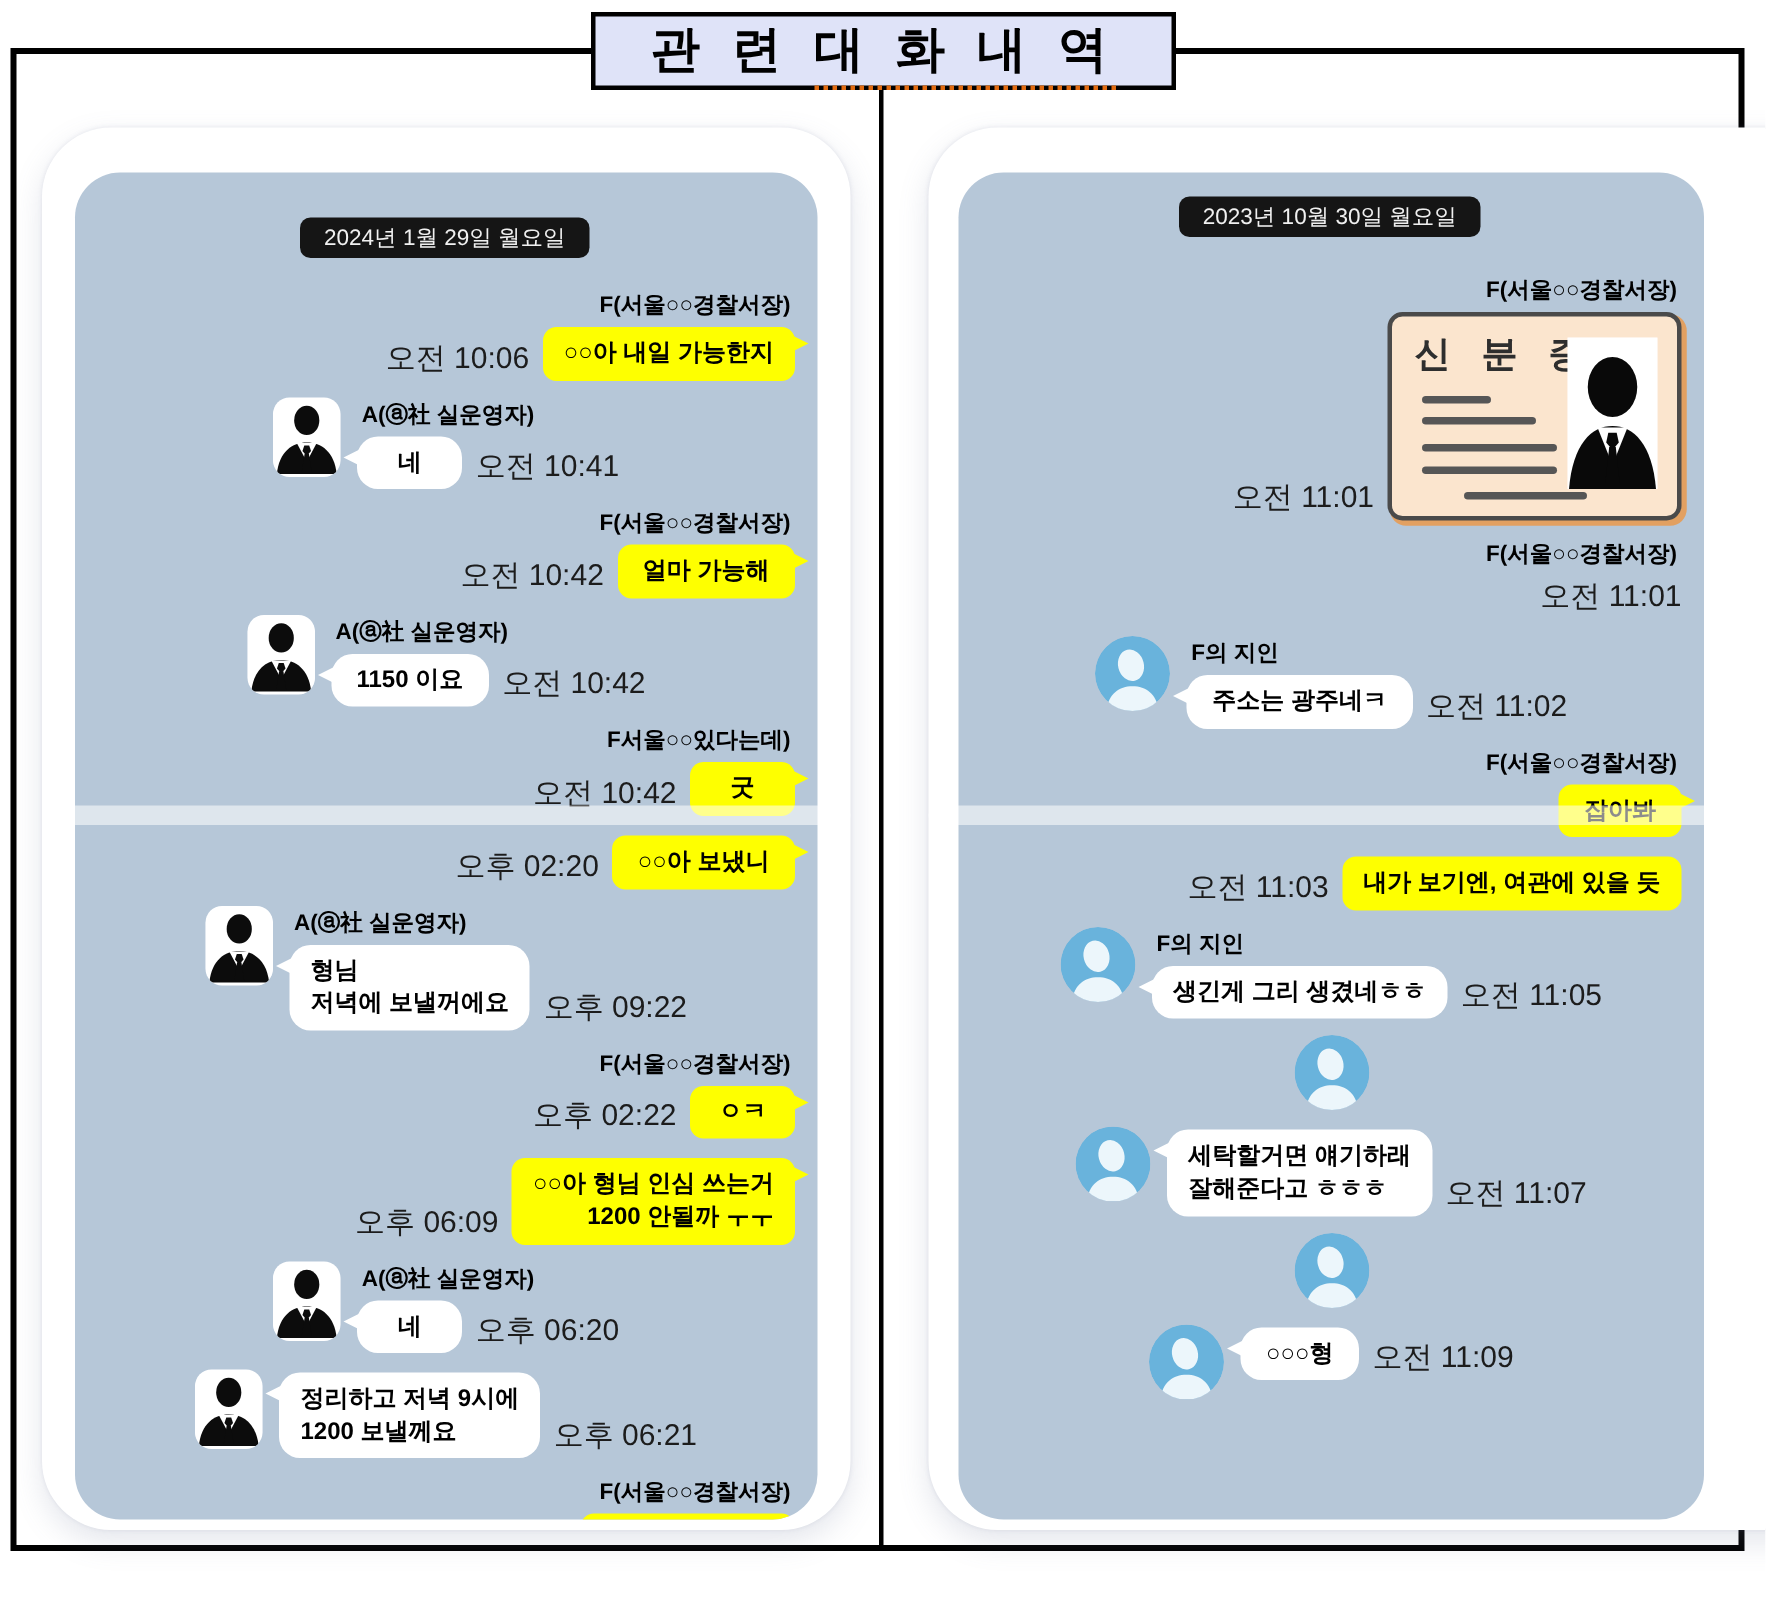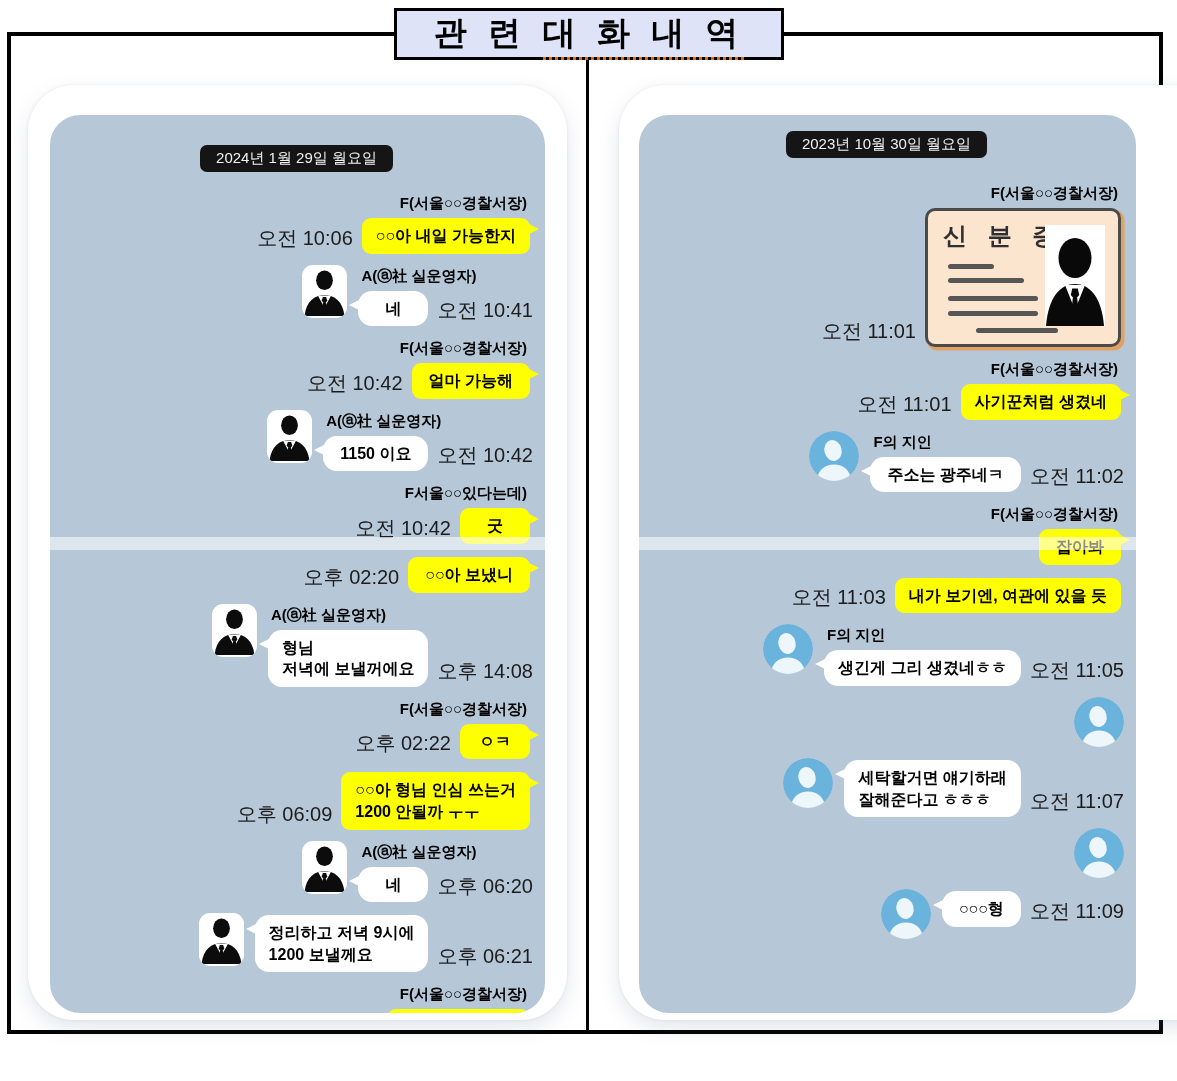--- a/index.html
+++ b/index.html
@@ -28,32 +28,32 @@
   
   .panel{position:absolute;top:30px;height:898px;background:var(--panel-bg,#b6c7d8);border-radius:30px;
          box-sizing:border-box;display:flex;flex-direction:column;overflow:hidden;}
   .panel-left{left:22px;width:495px;padding:30px 12px 0 10px;}
   .panel-right{left:20px;width:497px;padding:16px 12px 0 10px;}
   .date-chip{align-self:center;background:var(--chip-bg,#151515);color:#f0f0f0;font-size:15px;
              padding:4px 16px;border-radius:7px;margin-bottom:22px;white-space:nowrap;}
   .panel-right .date-chip{margin-bottom:26px;}
   
   .msg-row{display:flex;margin-bottom:13px;align-items:flex-start;}
-  .msg-row.left{justify-content:flex-end;padding-left:2px;gap:11px;}
+  .msg-row.left{justify-content:center;padding-left:2px;gap:11px;}
   .msg-row.right{justify-content:flex-end;padding-right:3px;}
   .msg-row .col{display:flex;flex-direction:column;min-width:0;}
   .msg-row.right .col{align-items:flex-end;}
   .msg-row.left .col{align-items:flex-start;}
   .sender-label{font-size:15px;font-weight:700;margin:0 3px 5px 3px;white-space:nowrap;}
   .bubble-line{display:flex;align-items:flex-end;gap:9px;}
   .time{font-size:20px;color:#1c1c1c;white-space:nowrap;padding-bottom:2px;}
   .bubble{position:relative;font-size:16px;font-weight:700;line-height:1.35;
           padding:7px 14px;white-space:nowrap;}
   .bubble.white{background:#fff;border-radius:14px;}
-  .bubble.yellow{background:var(--bubble-yellow,#feff00);border-radius:9px;}
+  .bubble.yellow{background:var(--bubble-yellow,#feff00);border-radius:9px;text-align:right;}
   .bubble.center{text-align:center;min-width:36px;padding:7px 17px;}
   .bubble.white.tail::before{content:"";position:absolute;left:-9px;top:8px;
     border-style:solid;border-width:6px 12px 6px 0;border-color:transparent #fff transparent transparent;}
   .bubble.yellow.tail::after{content:"";position:absolute;right:-9px;top:5px;
     border-style:solid;border-width:6px 0 6px 12px;border-color:transparent transparent transparent var(--bubble-yellow,#feff00);}
   
   .avatar{flex:0 0 auto;margin-top:-2px;}
   .avatar.suit{width:45px;height:53px;border-radius:11px;overflow:hidden;background:#fff;}
   .avatar.blue{width:50px;height:50px;border-radius:50%;overflow:hidden;}
   .avatar svg{display:block;width:100%;height:100%;}
@@ -165,21 +165,21 @@
               <path d="M2.5 48 C4 33.5 12.5 27.5 22 27.5 C31.5 27.5 40 33.5 41.5 48 Z" fill="#0c0c0c"></path>
               <path d="M15.5 27.8 L22 40 L28.5 27.8 Z" fill="#ffffff"></path>
               <path d="M20.4 29.3 L23.6 29.3 L24.8 33 L22 36.2 L19.2 33 Z" fill="#0c0c0c"></path>
               <path d="M20.6 34.8 L23.4 34.8 L25.2 46.5 L18.8 46.5 Z" fill="#0c0c0c"></path>
             </svg>
           </div>
           <div class="col">
             <div class="sender-label">A(ⓐ社 실운영자)</div>
             <div class="bubble-line">
               <div class="bubble white tail">형님<br>저녁에 보낼꺼에요</div>
-              <span class="time">오후 14:08</span>
+              <span class="time">오후 09:22</span>
             </div>
           </div>
         </div>
         <div class="msg-row right">
           <div class="col">
             <div class="sender-label">F(서울○○경찰서장)</div>
             <div class="bubble-line">
               <span class="time">오후 02:22</span>
               <div class="bubble yellow tail center">ㅇㅋ</div>
             </div>
@@ -268,21 +268,20 @@
                 <div class="idc-line idc-l5"></div>
               </div>
             </div>
           </div>
         </div>
         <div class="msg-row right">
           <div class="col">
             <div class="sender-label">F(서울○○경찰서장)</div>
             <div class="bubble-line">
               <span class="time">오전 11:01</span>
-              <div class="bubble yellow tail">사기꾼처럼 생겼네</div>
             </div>
           </div>
         </div>
         <div class="msg-row left">
           <div class="avatar blue">
             <svg viewBox="0 0 50 50" xmlns="http://www.w3.org/2000/svg">
               <circle cx="25" cy="25" r="25" fill="#69b3dc"></circle>
               <ellipse cx="24" cy="19.5" rx="8.6" ry="10.6" fill="#ecf6fb" transform="rotate(-14 24 19.5)"></ellipse>
               <path d="M7.5 50 C9 38.5 16 33.5 25 33.5 C34 33.5 41 38.5 42.5 50 Z" fill="#ecf6fb"></path>
             </svg>

